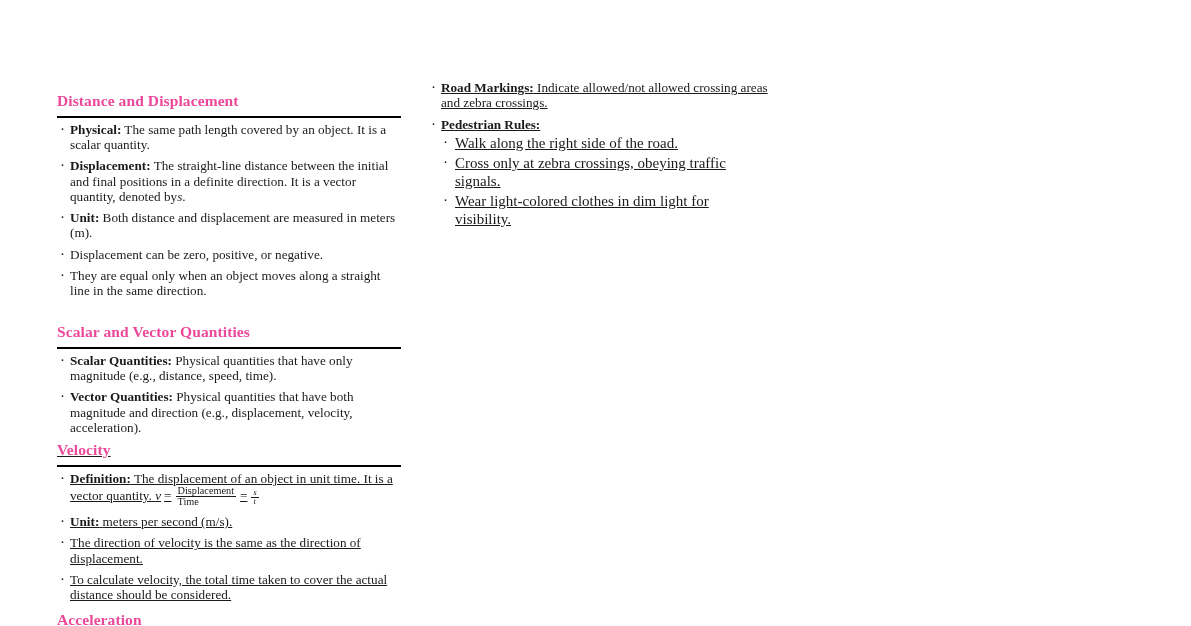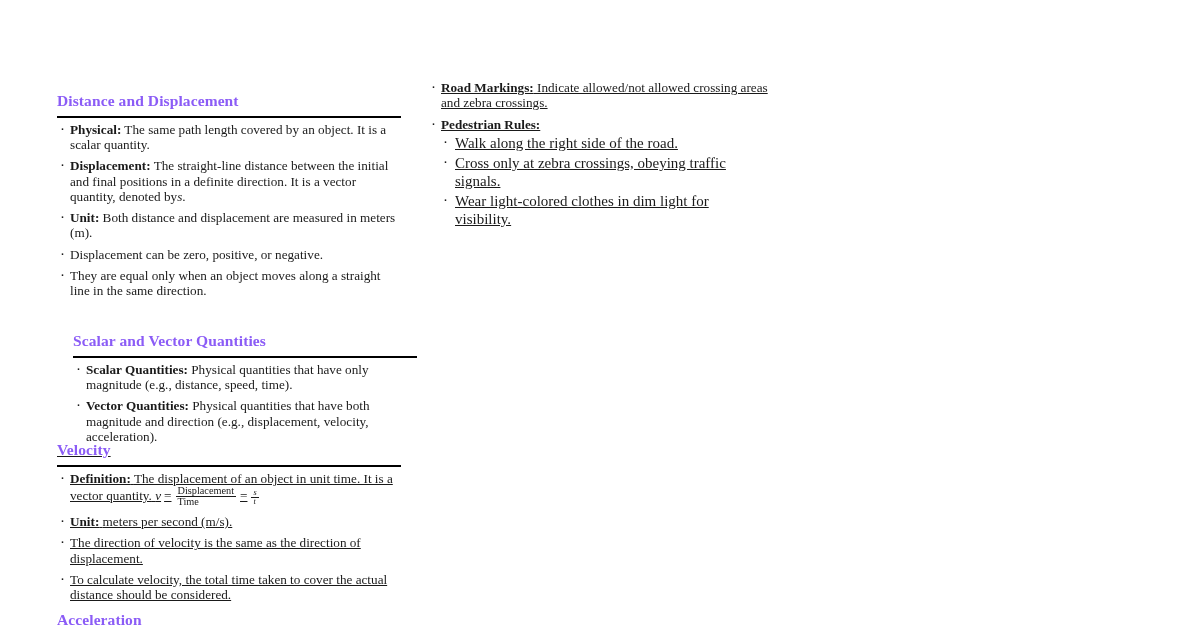--- a/index.html
+++ b/index.html
@@ -32,21 +32,21 @@
 
   
   .section {
     margin: 0 0 0 0;
   }
   .section-title {
     font-size: 15.5px;
     font-weight: bold;
     letter-spacing: 0.1px;
     line-height: 1.2;
-    color: #8b5cf6;
+    color: #ec4899;
     margin: 0;
     padding: 0;
   }
   .rule {
     height: 0;
     border-top: 2px solid #000;
     margin: 5px 0 4px 0;
     width: 344px;
   }
 
@@ -125,21 +125,21 @@
     display: block;
     padding: 0px 2px 0 2px;
   }
   .frac.small { font-size: 0.62em; vertical-align: -0.5em; }
 
   .eq { white-space: nowrap; }
 
   
   .blk { position: absolute; left: 0; }
   #sec-distance   { top: 92px;  }
-  #sec-scalar     { top: 332px; margin-left: 16px; }
+  #sec-scalar     { top: 323px; }
   #sec-velocity   { top: 441px; text-decoration: underline; }
   #sec-accel      { top: 611px; }
   #right-block    { top: 80px; text-decoration: underline;  }
 </style>
 </head>
 <body>
 
 <div class="page">
 
   <div class="col col-left">

